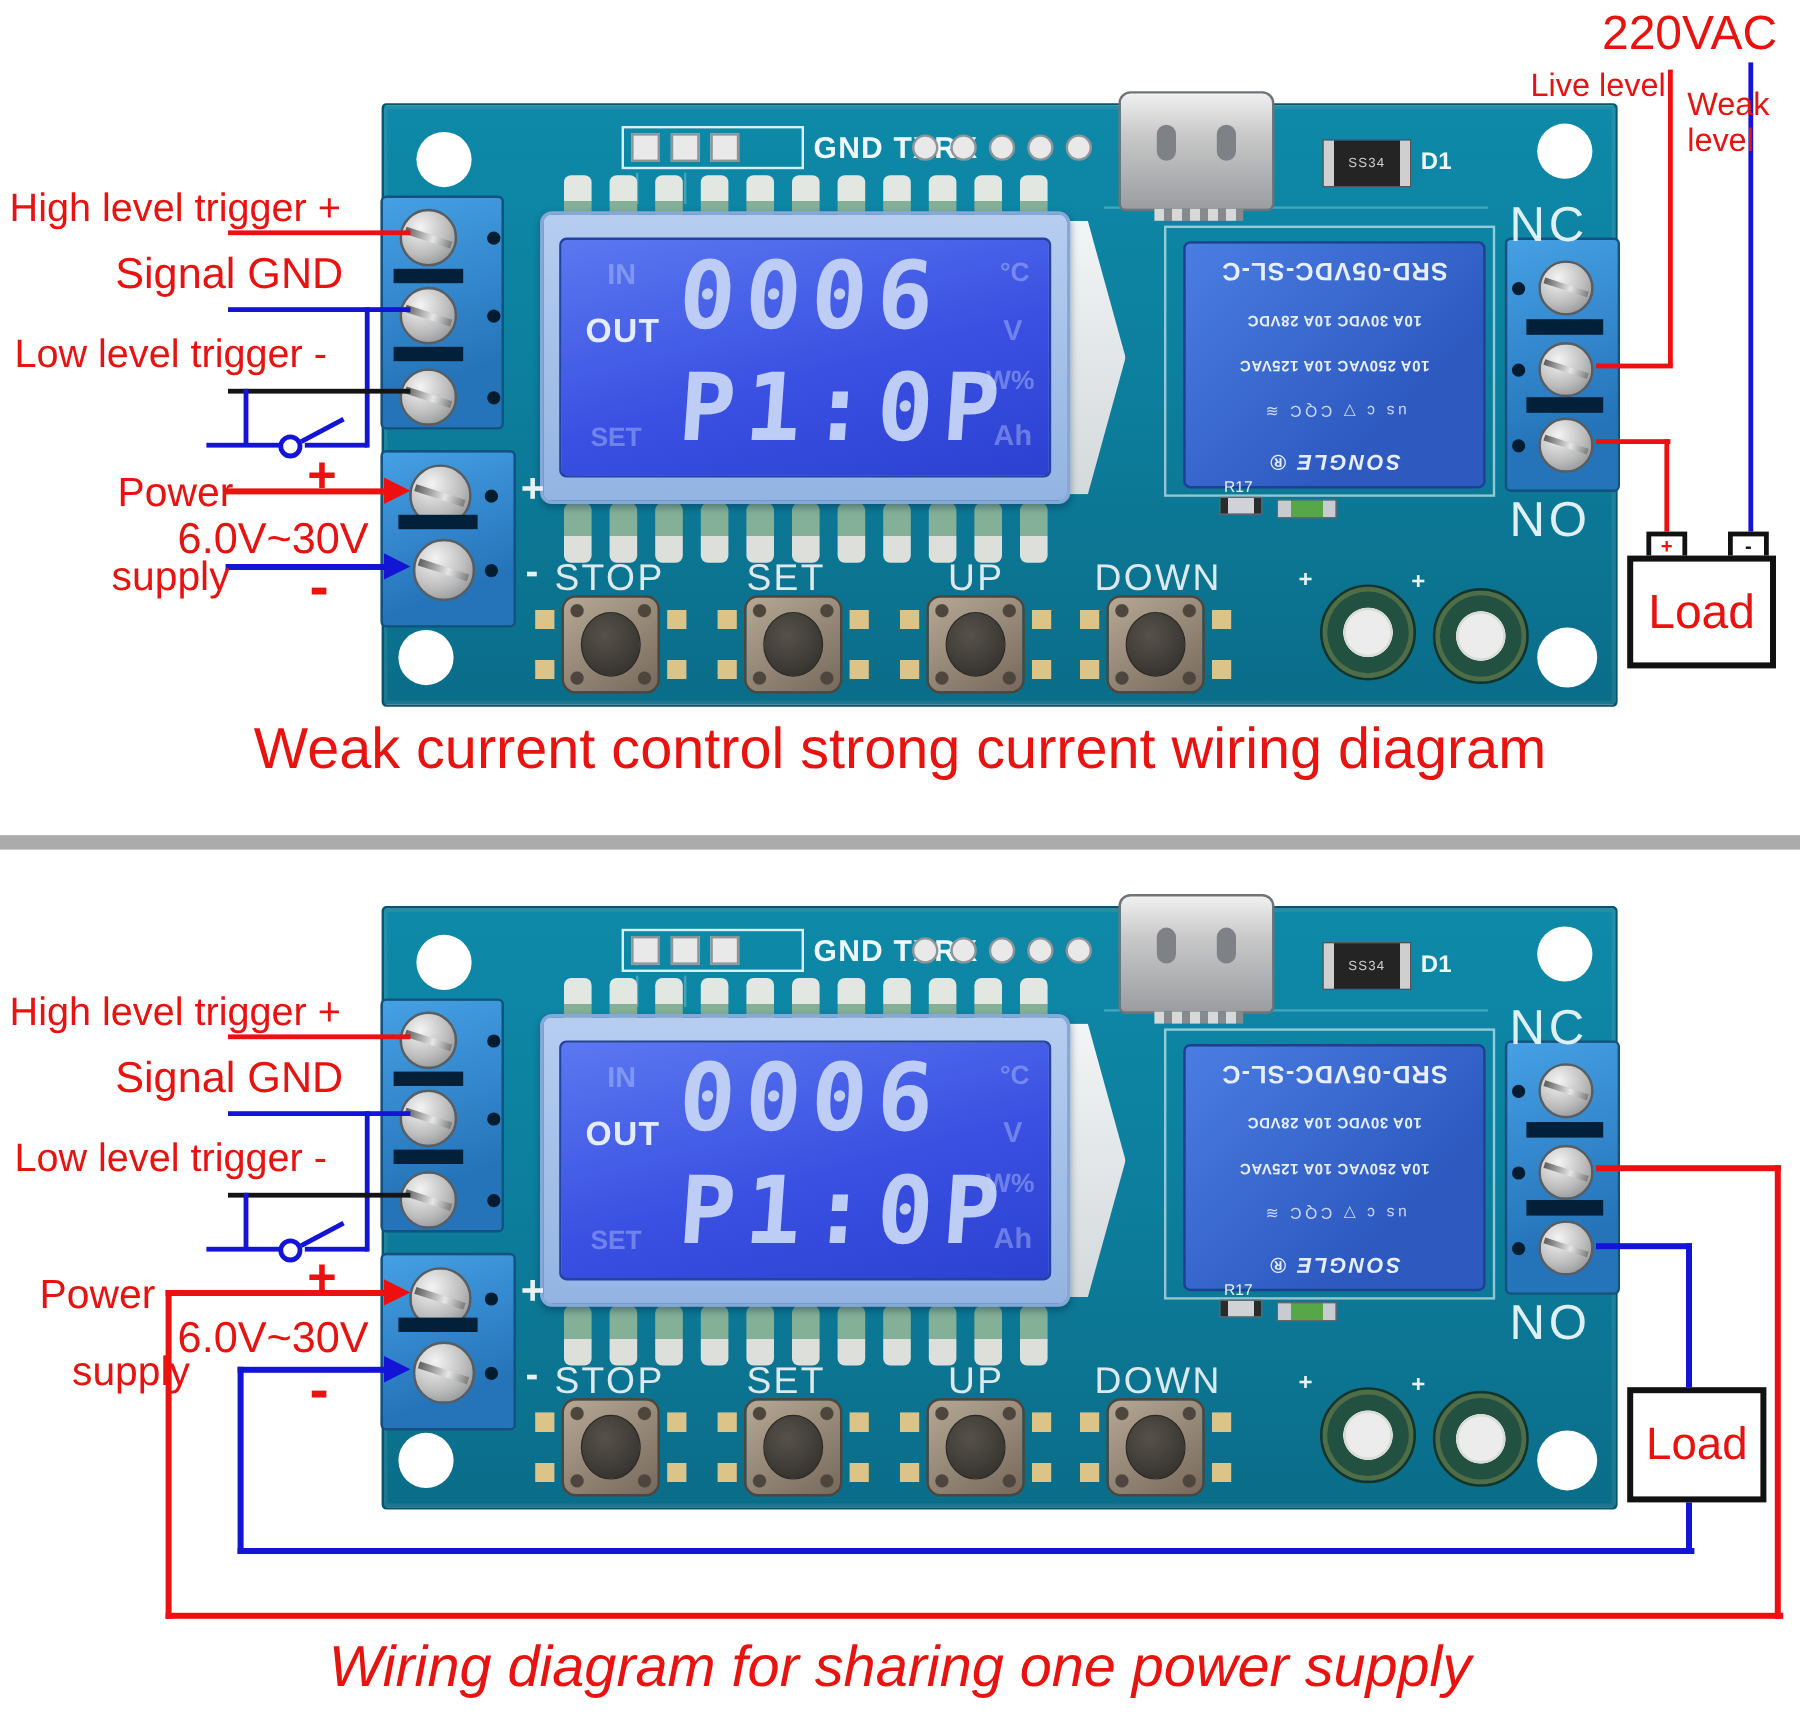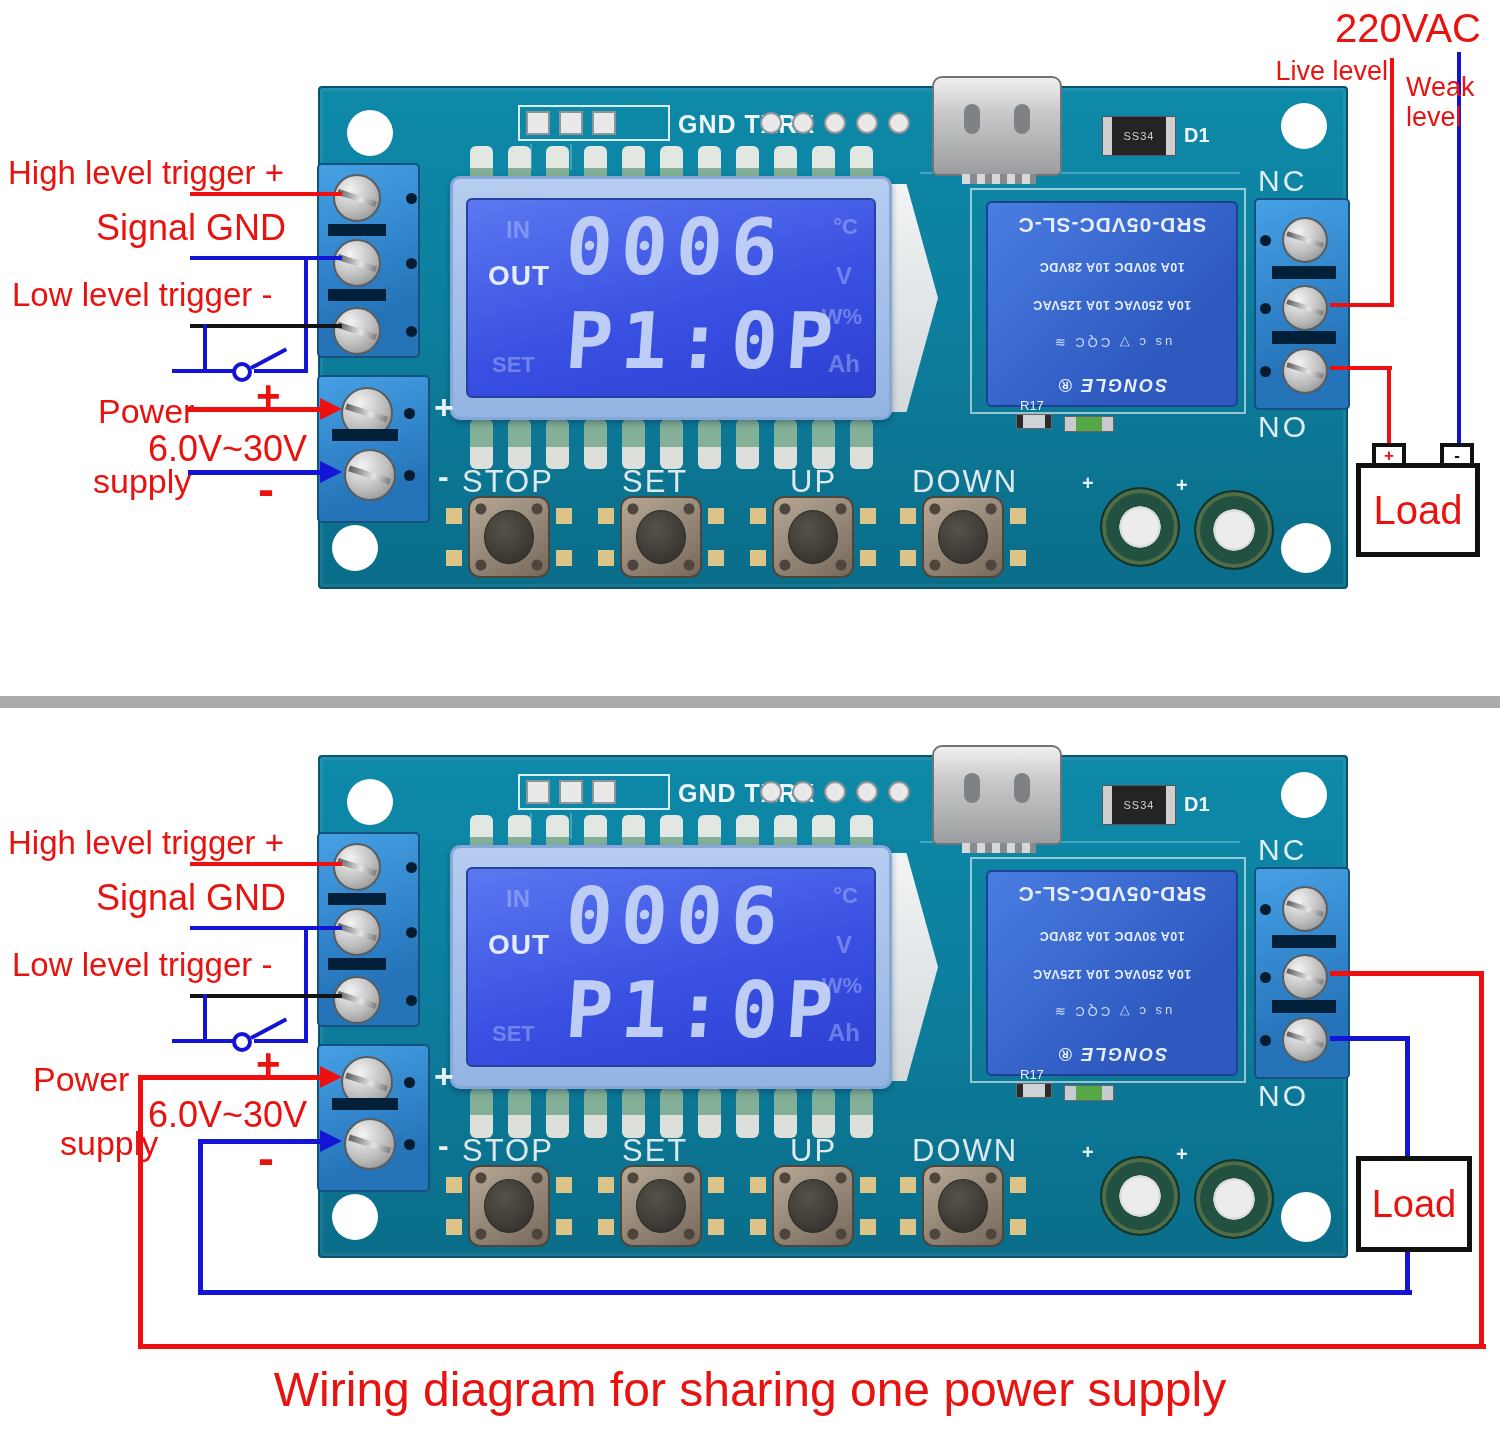--- a/index.html
+++ b/index.html
@@ -73,21 +73,21 @@
     background:linear-gradient(135deg,#4a7de2,#2e5ac0 70%); border:2px solid #1e3f92;
     border-radius:6px; overflow:hidden; z-index:2; }
   .relay-inner { width:100%; height:100%; transform:rotate(180deg);
     display:flex; flex-direction:column; align-items:center; justify-content:space-between;
     padding:10px 6px; color:#e7eeff; }
   .relay-brand { font-size:18px; font-weight:bold; font-style:italic; letter-spacing:2px; }
   .relay-certs { font-size:13px; letter-spacing:3px; opacity:.85; }
   .relay-rating { font-size:12.5px; font-weight:bold; letter-spacing:.5px; }
   .relay-model { font-size:21px; font-weight:bold; letter-spacing:1px; }
 
-  .silk-big { position:absolute; color:rgba(235,246,248,0.95); font-size:30px; letter-spacing:3px; z-index:3; }
+  .silk-big { position:absolute; color:rgba(235,246,248,0.95); font-size:41px; letter-spacing:3px; z-index:3; }
 
   .term { position:absolute; background:linear-gradient(160deg,#46a0e4,#2574ba 75%);
     border:2px solid #14517e; border-radius:5px; z-index:2; }
   .screw { position:absolute; border-radius:50%;
     background:radial-gradient(circle at 35% 30%, #f4f4f4, #bcbcbc 55%, #7d8083 100%);
     border:2px solid #585d61; z-index:3; }
   .screw::after { content:""; position:absolute; left:4%; top:44%; width:90%; height:13%;
     background:linear-gradient(90deg,#5d5d5d,#e6e6e6 60%,#7c7c7c); transform:rotate(18deg); }
   .tdot { position:absolute; width:11px; height:11px; border-radius:50%; background:#041c30; z-index:3; }
   .tsep { position:absolute; background:#03203a; z-index:3; }
@@ -321,20 +321,21 @@
   <div class="wire blue" style="left:1457px;top:52px;width:4px;height:396px;"></div>
   <div class="wire red" style="left:1330px;top:366px;width:62px;height:4px;"></div>
   <div class="wire red" style="left:1387px;top:366px;width:4px;height:84px;"></div>
 
   <div class="load-term plus" style="left:1372px;top:443px;">+</div>
   <div class="load-term minus" style="left:1440px;top:443px;">-</div>
   <div class="load-box" style="left:1356px;top:463px;width:124px;height:94px;">
     <span class="load-label">Load</span>
   </div>
 
+  <div class="caption" style="top:597px;">Weak current control strong current wiring diagram</div>
 
   <div class="divider" style="top:696px;"></div>
 
   <div id="board2" class="board-slot" style="left:318px;top:755px;">
   <div class="board">
     <div class="hole" style="left:27px;top:22px;width:46px;height:46px;"></div>
     <div class="hole" style="left:961px;top:15px;width:46px;height:46px;"></div>
     <div class="hole" style="left:12px;top:437px;width:46px;height:46px;"></div>
     <div class="hole" style="left:961px;top:435px;width:50px;height:50px;"></div>
 
@@ -506,14 +507,14 @@
   <div class="wire red" style="left:1330px;top:971px;width:154px;height:5px;"></div>
   <div class="wire red" style="left:1479px;top:971px;width:5px;height:378px;"></div>
   <div class="wire blue" style="left:1330px;top:1036px;width:80px;height:5px;"></div>
   <div class="wire blue" style="left:1405px;top:1036px;width:5px;height:124px;"></div>
   <div class="wire blue" style="left:1405px;top:1248px;width:5px;height:47px;"></div>
 
   <div class="load-box" style="left:1356px;top:1156px;width:116px;height:96px;">
     <span class="load-label" style="font-size:38px;">Load</span>
   </div>
 
-  <div class="caption" style="top:1362px;">Wiring diagram for sharing one power supply</div>
+  <div class="caption" style="top:1362px;font-style:italic;">Wiring diagram for sharing one power supply</div>
 </div>
 
 </body></html>

